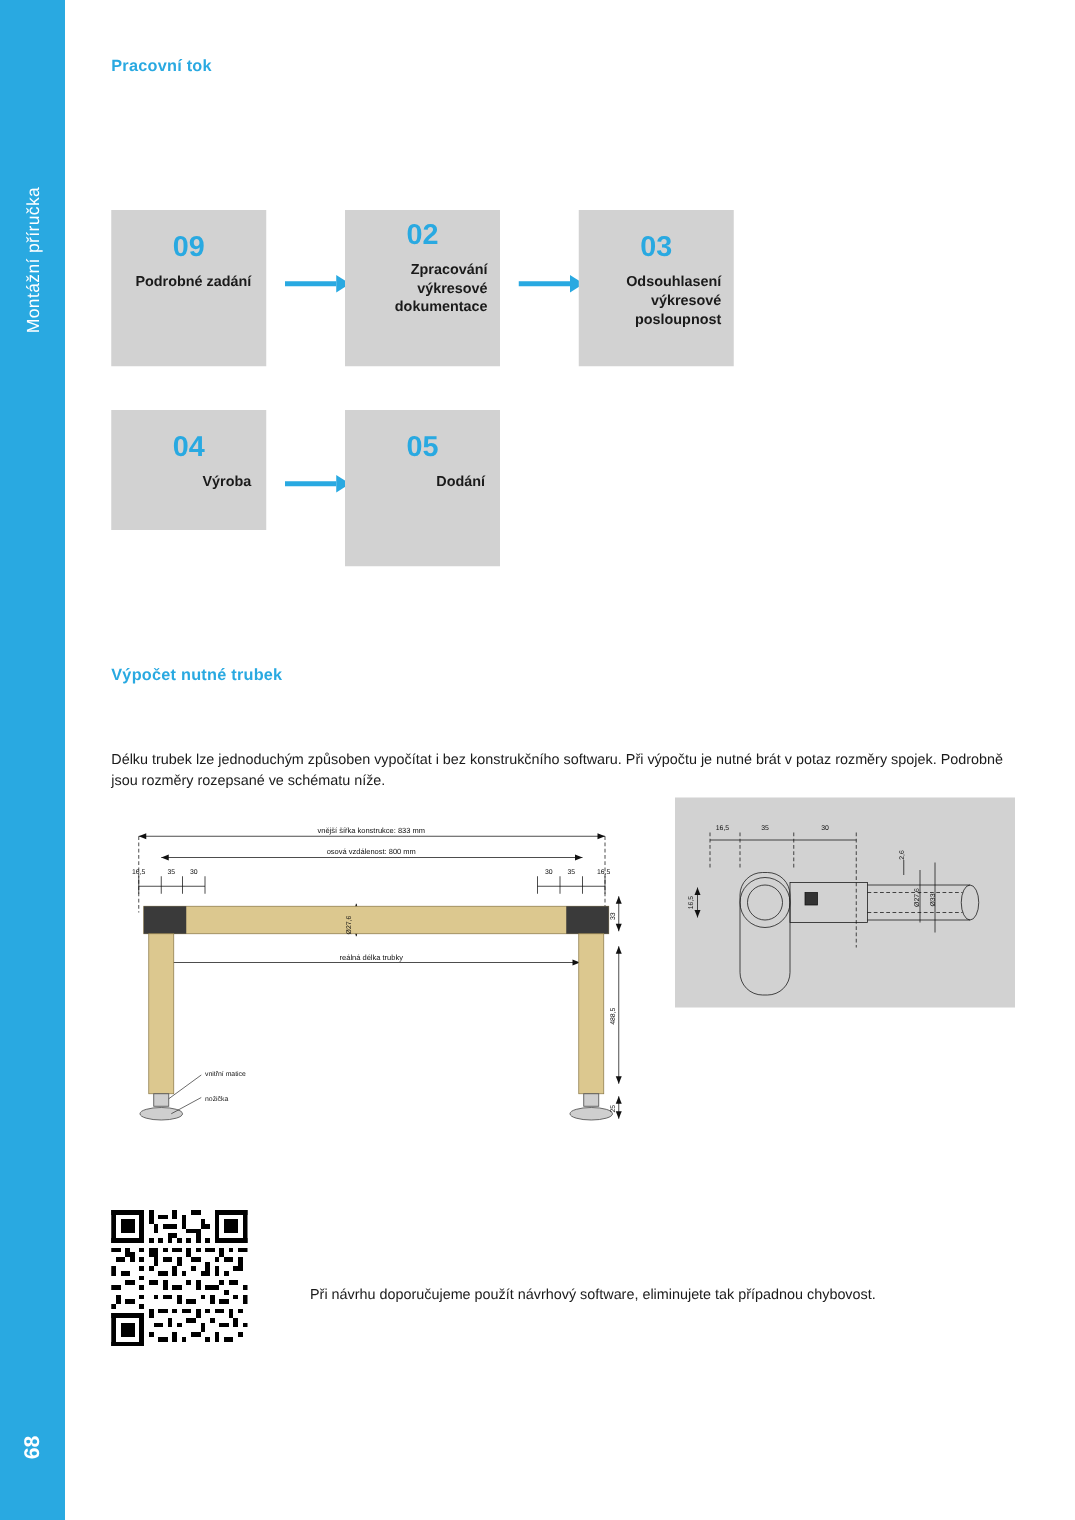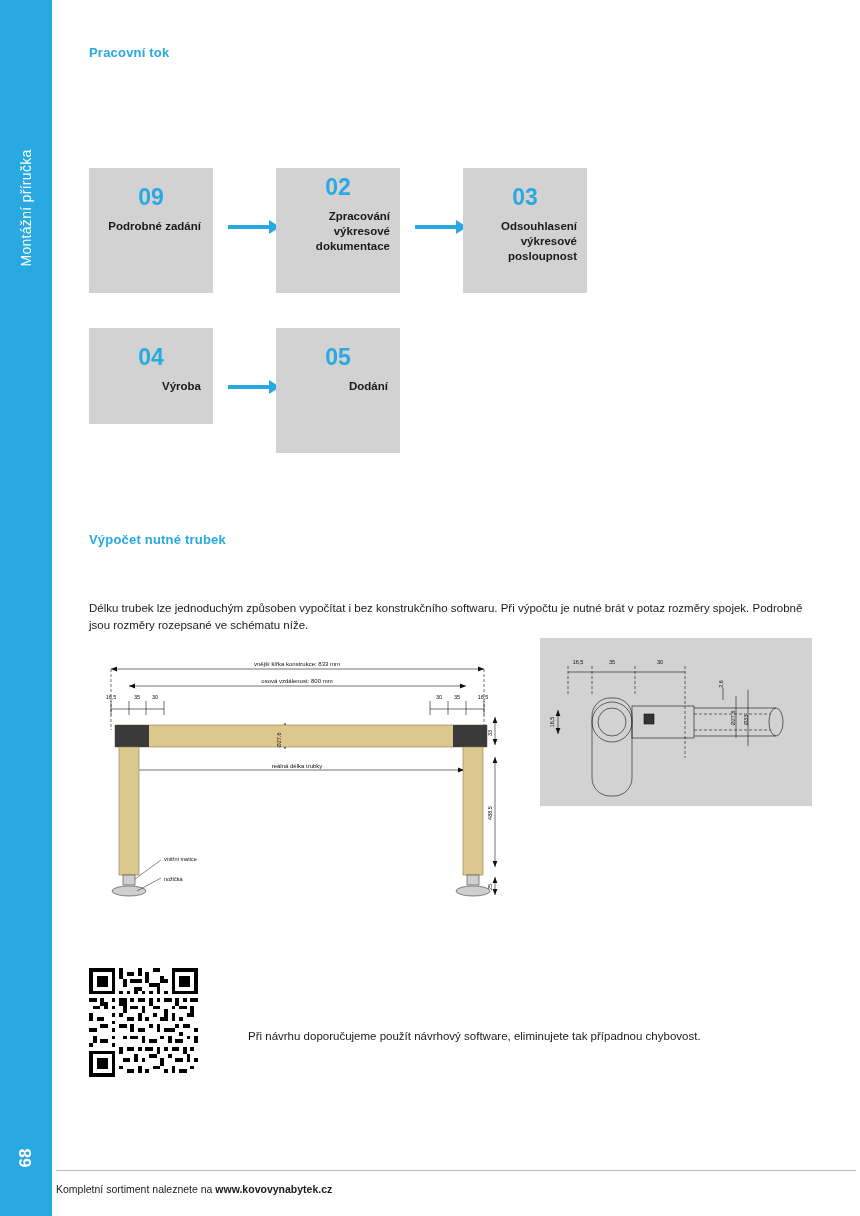--- a/index.html
+++ b/index.html
@@ -519,20 +519,14 @@
 
         <rect x="22" y="16" width="1" height="1"></rect>
           <rect x="24" y="17" width="1" height="1"></rect>
         <rect x="26" y="15" width="1" height="1"></rect>
       </g>
     </svg>
   </div>
 
   <p class="paragraph" id="note-software">Při návrhu doporučujeme použít návrhový software, eliminujete tak případnou chybovost.</p>
 
-  <div class="footer">
-    <div class="footer-rule"></div>
-    <div class="footer-text">
-      <span>Kompletní sortiment naleznete na </span><b>www.kovovynabytek.cz</b>
-    </div>
-  </div>
 
 </div>
 
 </body></html>

